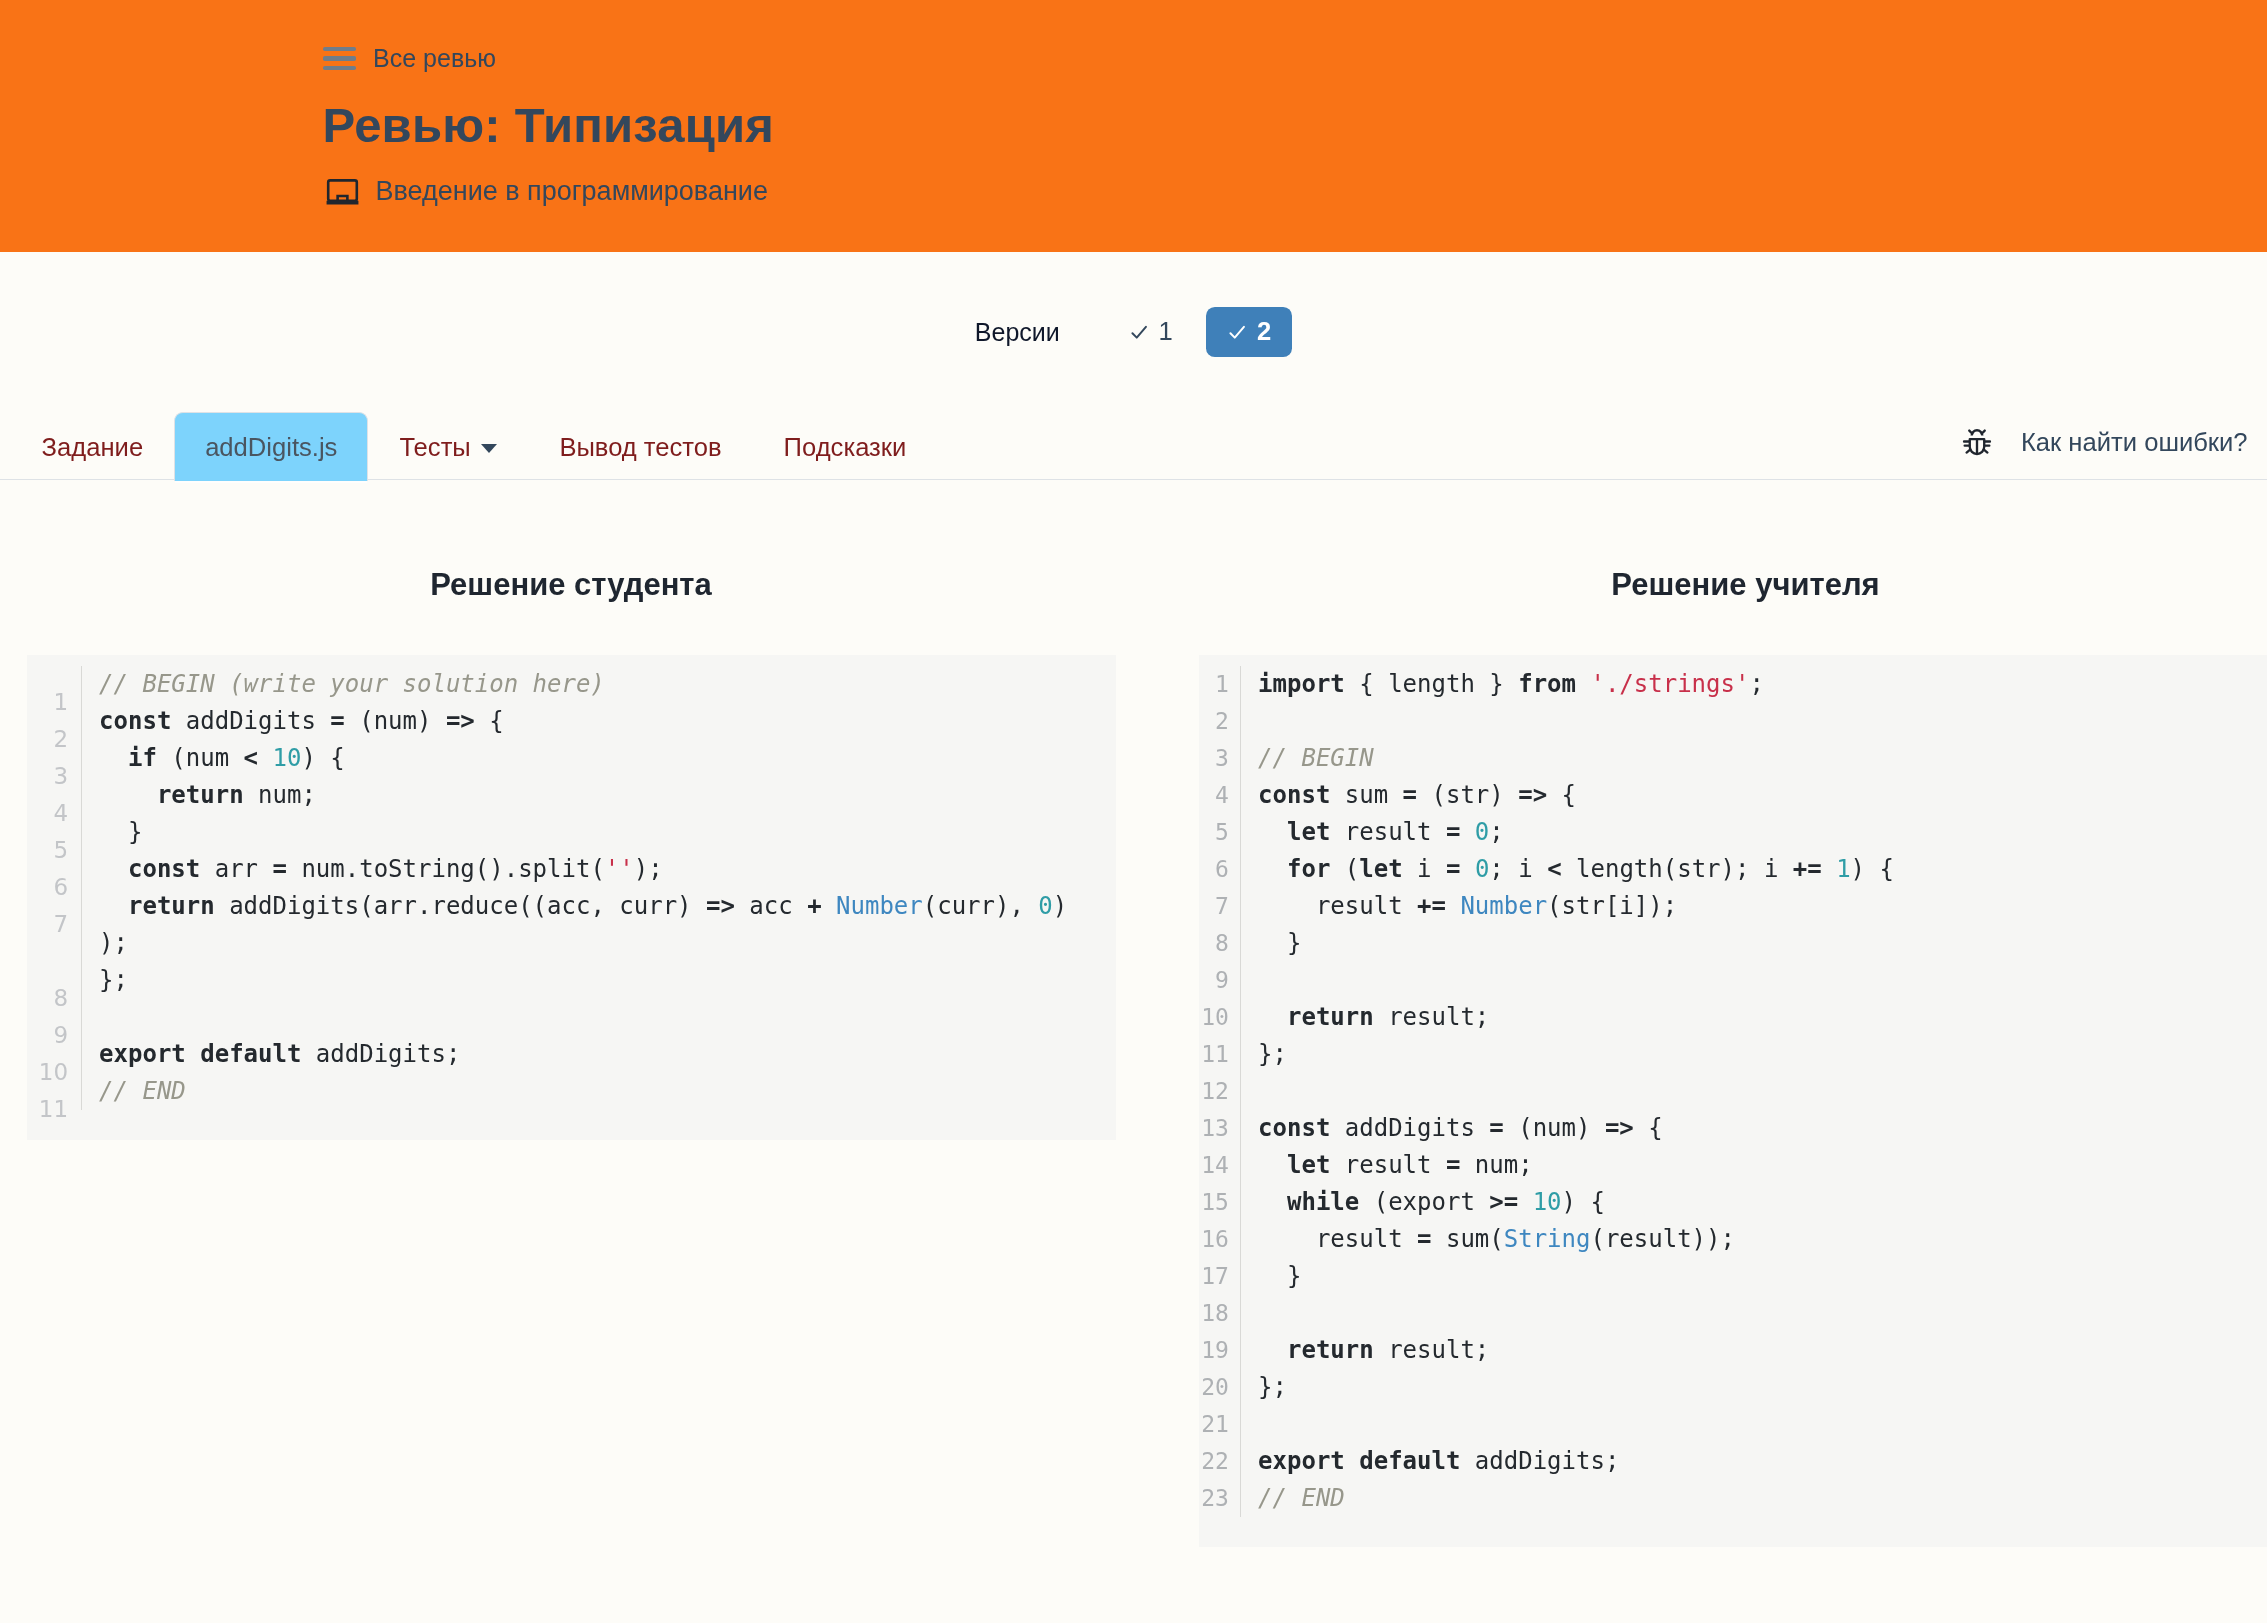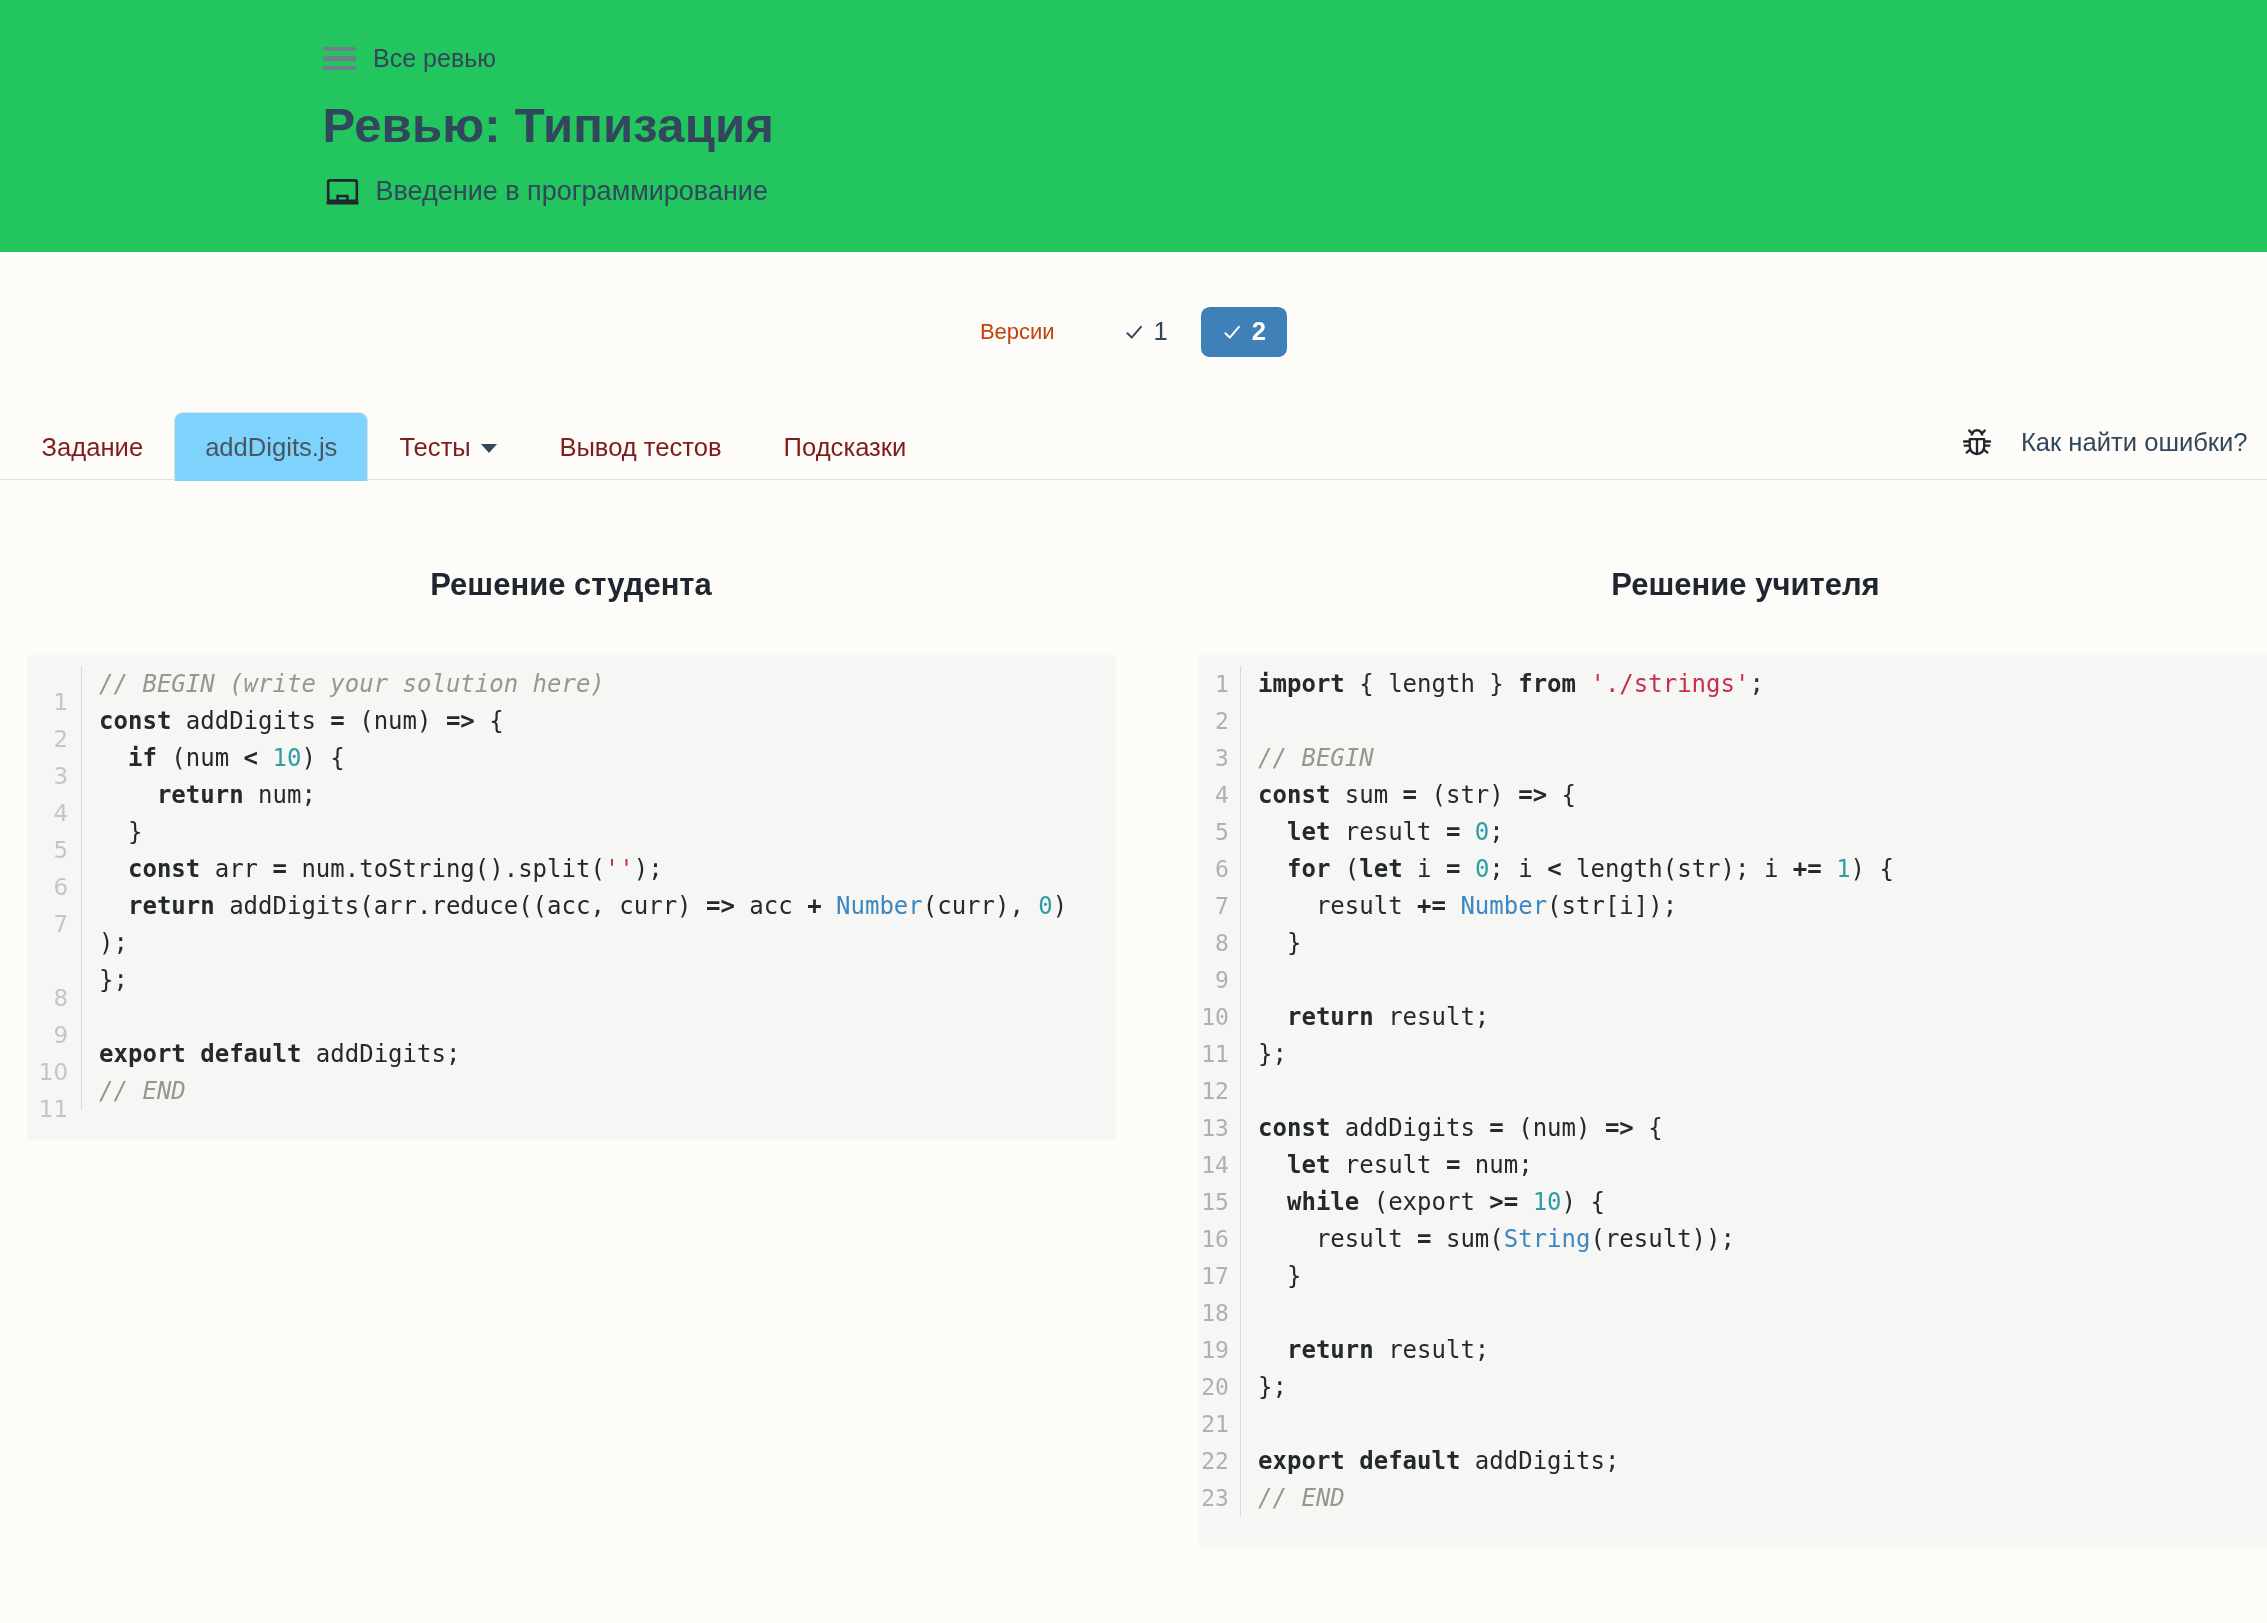--- a/index.html
+++ b/index.html
@@ -4,36 +4,36 @@
 <style>
   * { box-sizing: border-box; margin: 0; padding: 0; }
   html, body { width: 2267px; height: 1623px; overflow: hidden; }
   body {
     background: #fdfcf8;
     font-family: "Liberation Sans", sans-serif;
     color: #212529;
     font-size: 25.6px;
   }
   
-  .hero { background: #22c55e; padding: 44px 13px 42px; }
+  .hero { background: #f97316; padding: 44px 13px 42px; }
   .hero-inner { width: 1622px; margin: 0 auto; }
   .breadcrumb-row { display: flex; align-items: center; gap: 17.6px; cursor: pointer; }
   .burger { display: inline-flex; flex-direction: column; gap: 5.3px; width: 33px; }
   .burger i { display: block; height: 4.4px; background: #717d8a; border-radius: 1.8px; }
   .breadcrumb-row a { color: #33475c; text-decoration: none; font-size: 25px; }
   h1.page-title { margin-top: 25px; font-size: 49px; line-height: 55px; font-weight: 700; color: #33475c; letter-spacing: 0.2px; }
   .course-row { display: flex; align-items: flex-start; gap: 14px; margin-top: 23px; }
   .course-row svg { flex: 0 0 auto; }
   .course-row a { color: #33475c; text-decoration: none; font-size: 27px; }
   .meta-row { display: flex; align-items: center; gap: 12.4px; margin-top: 37px; }
   .meta-author { font-weight: 700; color: #33475c; font-size: 25.6px; }
   .meta-date { margin-left: 14px; color: #212529; font-size: 25.6px; }
   
   .versions { margin-top: 55px; display: flex; align-items: center; justify-content: center; gap: 48px; }
-  .versions-label { font-size: 22px; color: #c2410c; }
+  .versions-label { font-size: 25px; color: #0f172a; }
   .version-buttons { display: flex; align-items: center; gap: 12.4px; }
   .version-btn {
     display: inline-flex; align-items: center; gap: 8.8px;
     border: none; background: transparent; cursor: pointer;
     font-family: inherit; font-size: 25.6px; color: #33475c;
     padding: 12.4px 21px; border-radius: 8.8px; line-height: 1;
   }
   .version-btn.active { background: #3f80b9; color: #ffffff; font-weight: 600; }
   .version-btn svg { display: block; }
   

